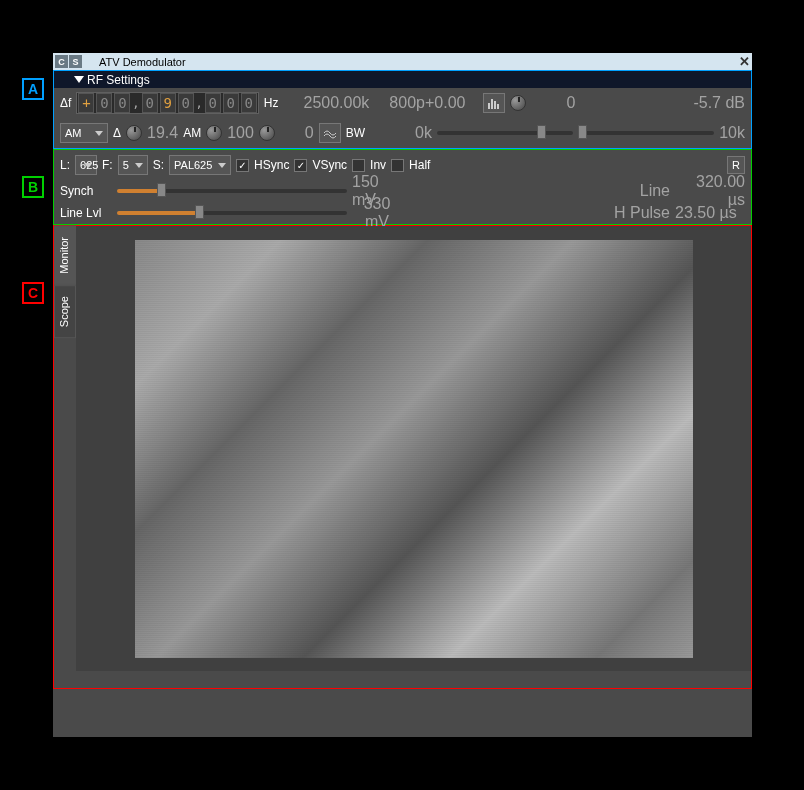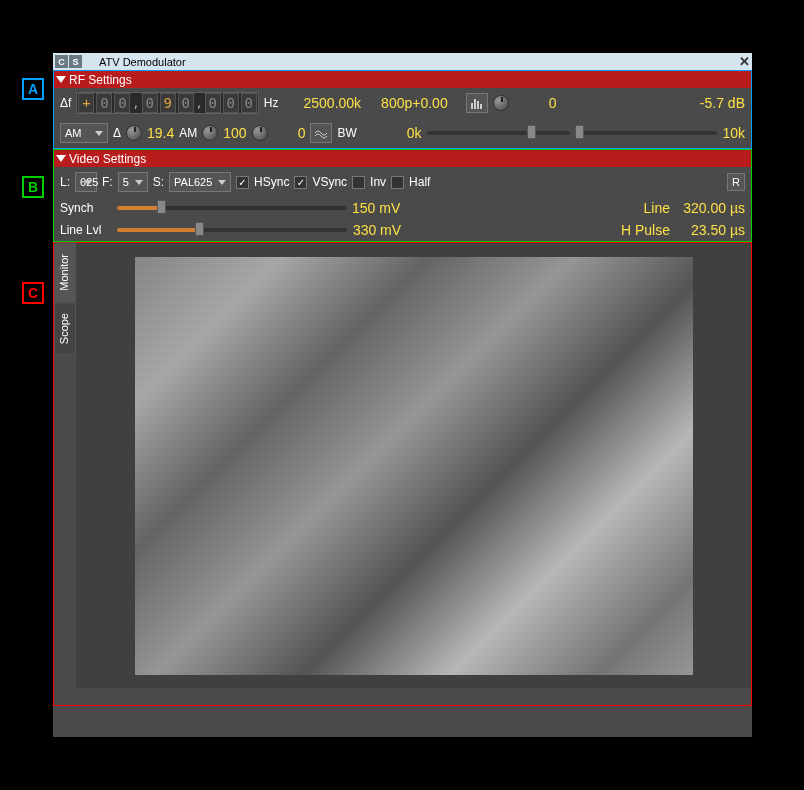--- a/index.html
+++ b/index.html
@@ -10,29 +10,29 @@
 .marker-c{border-color:#ff0000;color:#ff0000;top:282px;left:22px}
 .window{position:absolute;top:53px;left:53px;width:699px;height:684px;background:#4a4a4a}
 .titlebar{height:17px;background:#d5e5f0;display:flex;align-items:center;padding:0 2px}
 .tb-btn{width:13px;height:13px;background:#6a7a85;color:#fff;display:flex;align-items:center;justify-content:center;font-size:9px;font-weight:bold;margin-right:1px;cursor:pointer}
 .title{color:#000;font-size:11px;margin-left:16px;flex:1}
 .close-x{color:#333;font-size:13px;cursor:pointer;font-weight:bold}
 .panel{border:1px solid transparent}
 .panel-a{border-color:#00a0ff}
 .panel-b{border-color:#00d000}
 .panel-c{border-color:#ff0000;height:464px}
-.sect-hdr{background:#b91c1c;height:17px;display:flex;align-items:center;padding-left:2px;font-size:12px;cursor:pointer}
+.sect-hdr{background:#0f172a;height:17px;display:flex;align-items:center;padding-left:20px;font-size:12px;cursor:pointer}
 .tri{display:inline-block;width:0;height:0;border-left:5px solid transparent;border-right:5px solid transparent;border-top:7px solid #fff;margin-right:3px}
 .row{display:flex;align-items:center;height:30px;padding:0 6px;gap:5px}
 .lbl{color:#fff;font-size:12px}
 .digit-box{display:flex;background:#2a2a2a;border:1px solid #606060;height:22px;align-items:center}
 .digit{width:16px;height:20px;background:#3a3a3a;color:#e0a040;display:flex;align-items:center;justify-content:center;font-family:monospace;font-size:14px;border:1px solid #555;margin:0 1px;cursor:pointer}
 .digit.zero{color:#888}
 .comma{color:#aaa;font-family:monospace;padding:0 1px}
-.val{color:#fde047;font-size:14px}
+.val{color:#a3a3a3;font-size:16px}
 .icon-box{width:22px;height:20px;background:#555;border:1px solid #777;display:flex;align-items:center;justify-content:center;cursor:pointer}
 .knob{width:16px;height:16px;border-radius:50%;background:radial-gradient(circle at 30% 30%,#999,#444);border:1px solid #333;cursor:pointer;position:relative}
 .knob::after{content:'';position:absolute;width:2px;height:5px;background:#222;top:1px;left:7px}
 .select{background:#555;border:1px solid #777;height:20px;padding:0 16px 0 4px;color:#fff;font-size:11px;position:relative;cursor:pointer;display:flex;align-items:center}
 .select::after{content:'';position:absolute;right:4px;top:7px;border-left:4px solid transparent;border-right:4px solid transparent;border-top:5px solid #ccc}
 .slider-track{height:4px;background:#333;border-radius:2px;position:relative;flex:1}
 .slider-thumb{position:absolute;width:9px;height:14px;background:#888;border:1px solid #555;top:-6px;cursor:pointer}
 .chk{width:13px;height:13px;background:#333;border:1px solid #777;display:flex;align-items:center;justify-content:center;cursor:pointer;font-size:10px;color:#fff}
 .btn-r{width:18px;height:18px;background:#555;border:1px solid #777;display:flex;align-items:center;justify-content:center;cursor:pointer;font-size:11px}
 .orange-track{height:4px;background:linear-gradient(to right,#d08030 var(--p),#333 var(--p));border-radius:2px;position:relative;width:230px}
@@ -127,24 +127,20 @@
           <div class="slider-thumb" style="left:100px"></div>
         </div>
       <div class="slider-track" style="width:150px">
           <div class="slider-thumb" style="left:0"></div>
         </div>
       <span class="val">10k</span>
     </div>
   </div>
 
   <div class="panel panel-b">
-    <div class="sect-hdr">
-        <span class="tri"></span>
-        <span>Video Settings</span>
-      </div>
     <div class="row">
       <span class="lbl">L:</span>
       <div class="select" style="width:21px">
           <span>625</span>
         </div>
       <span class="lbl">F:</span>
       <div class="select" style="width:30px">
           <span>5</span>
         </div>
       <span class="lbl">S:</span>
@@ -173,21 +169,21 @@
       <span class="val" style="width:70px;text-align:right">320.00 µs</span>
     </div>
     <div class="row" style="height:22px">
       <span class="lbl" style="width:52px">Line Lvl</span>
       <div class="orange-track" style="--p:34%">
           <div class="slider-thumb" style="left:78px"></div>
         </div>
       <span class="val" style="width:50px;text-align:center">330 mV</span>
       <div class="flex-sp"></div>
       <span class="val">H Pulse</span>
-      <span class="val" style="width:70px;text-align:right">23.50 µs</span>
+      <span class="val" style="width:70px;text-align:left">23.50 µs</span>
     </div>
   </div>
 
   <div class="panel panel-c">
     <div class="video-body">
       <div class="vtabs">
         <div class="vtab active">Monitor</div>
         <div class="vtab">Scope</div>
       </div>
       <div class="video-area">

